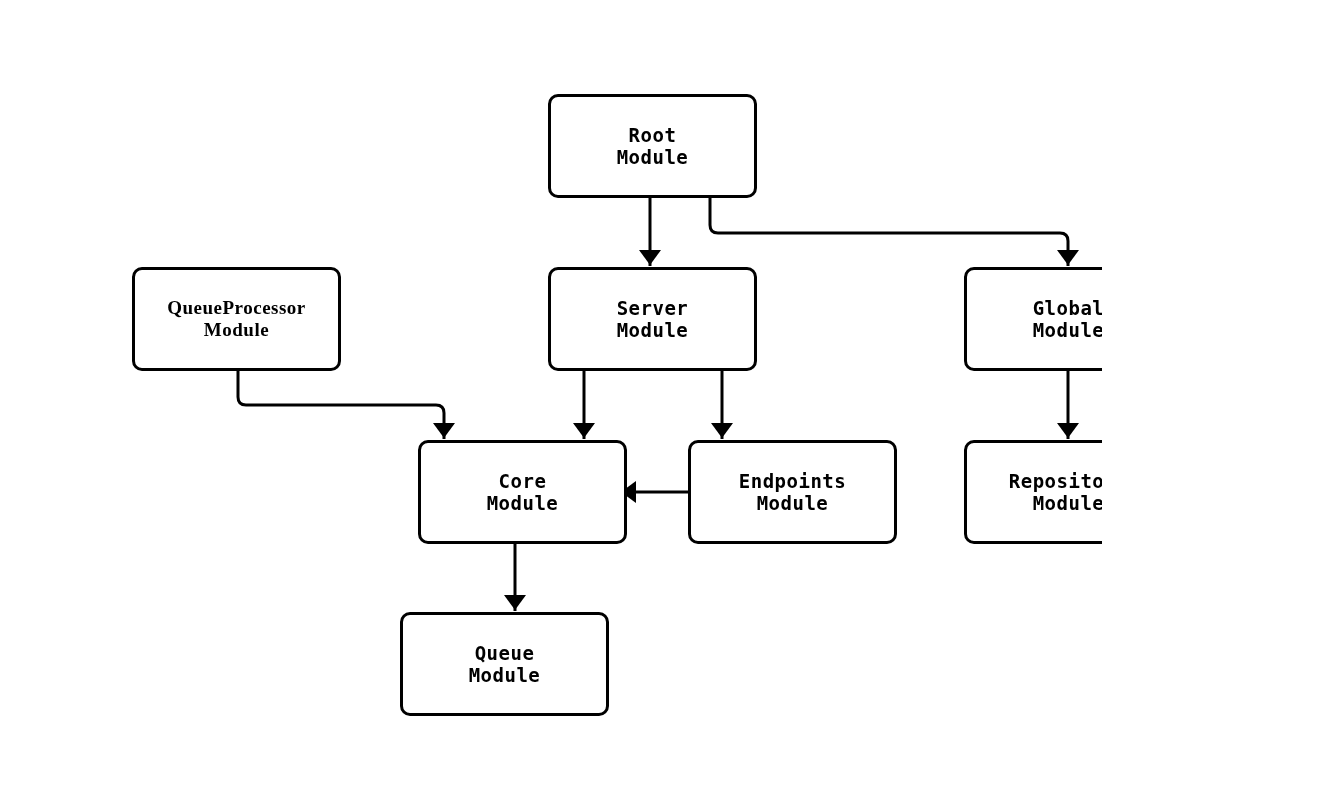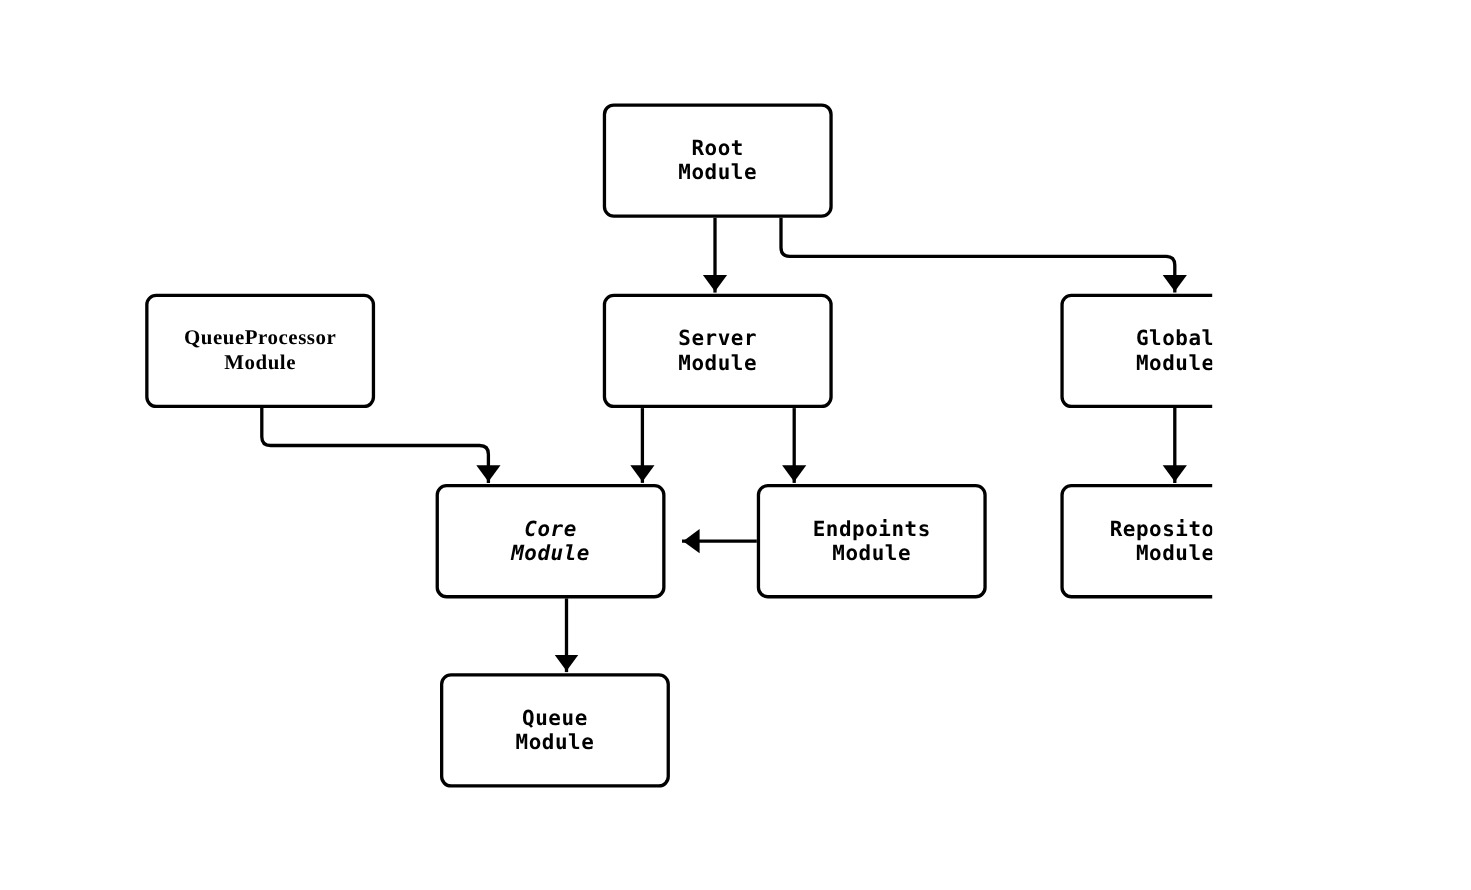--- a/index.html
+++ b/index.html
@@ -93,21 +93,21 @@
   <div class="node" style="left:132px; top:267px;font-family:Liberation Serif, serif;">
     <span class="node-label">QueueProcessor
 Module</span>
   </div>
 
   <div class="node" style="left:964px; top:267px;">
     <span class="node-label">Global
 Module</span>
   </div>
 
-  <div class="node" style="left:396px; top:440px;font-style:italic;">
+  <div class="node" style="left:418px; top:440px;">
     <span class="node-label">Core
 Module</span>
   </div>
 
   <div class="node" style="left:688px; top:440px;justify-content:center;">
     <span class="node-label">Endpoints
 Module</span>
   </div>
 
   <div class="node" style="left:964px; top:440px;">

